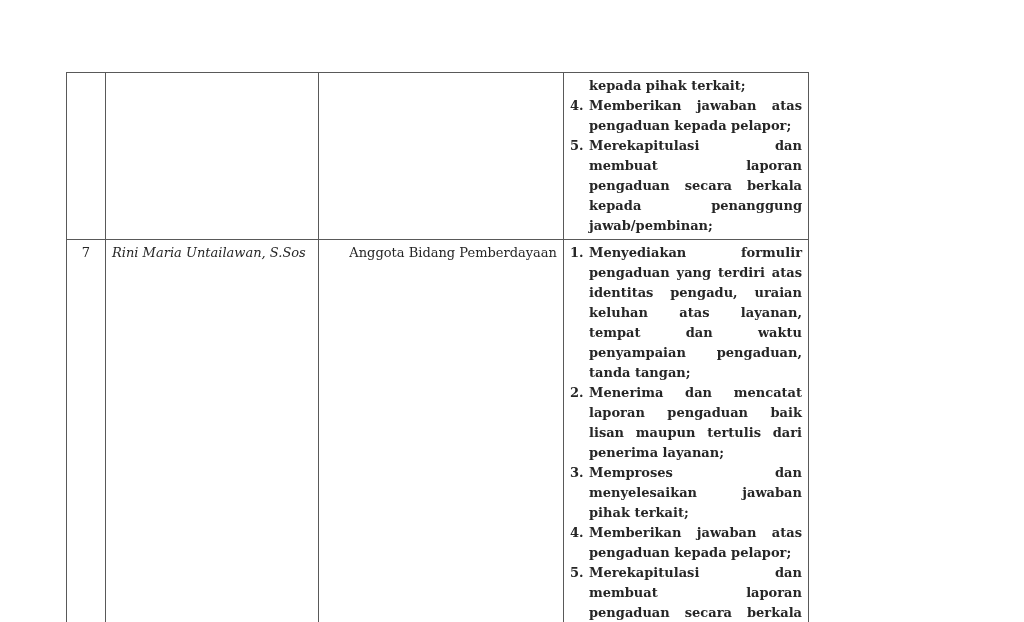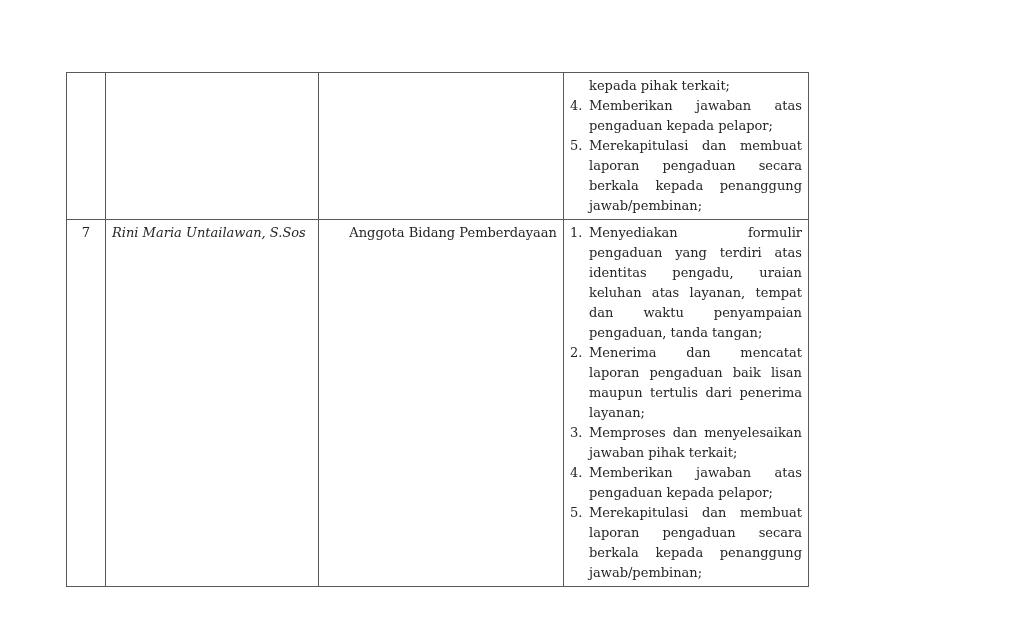--- a/index.html
+++ b/index.html
@@ -33,20 +33,21 @@
   }
   td.c-number { text-align: center; padding: 3px 2px; }
   td.c-name   { padding: 3px 6px 3px 7px; font-style: italic; }
   td.c-position { text-align: right; padding: 3px 4px; }
   td.c-tasks  { padding: 2px 7px 4px 20px; }
   .task {
     position: relative;
     padding-left: 19px;
     text-align: justify;
     text-justify: inter-word;
+    font-weight: bold;
   }
   .task .tnum { position: absolute; left: 0; top: 0; }
   tr.row-0 { height: 146px; }
   tr.row-1 { height: 329px; }
 </style>
 </head>
 <body style="--page-background: #ffffff; --text-color: #262626; --border-color: #595959;">
 
 <div class="page">
   <table class="doc-table">

